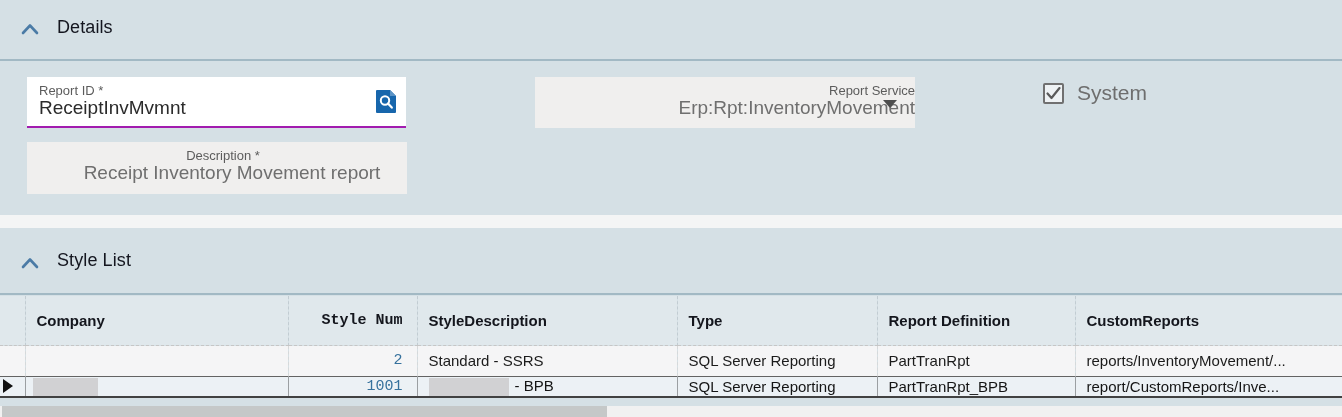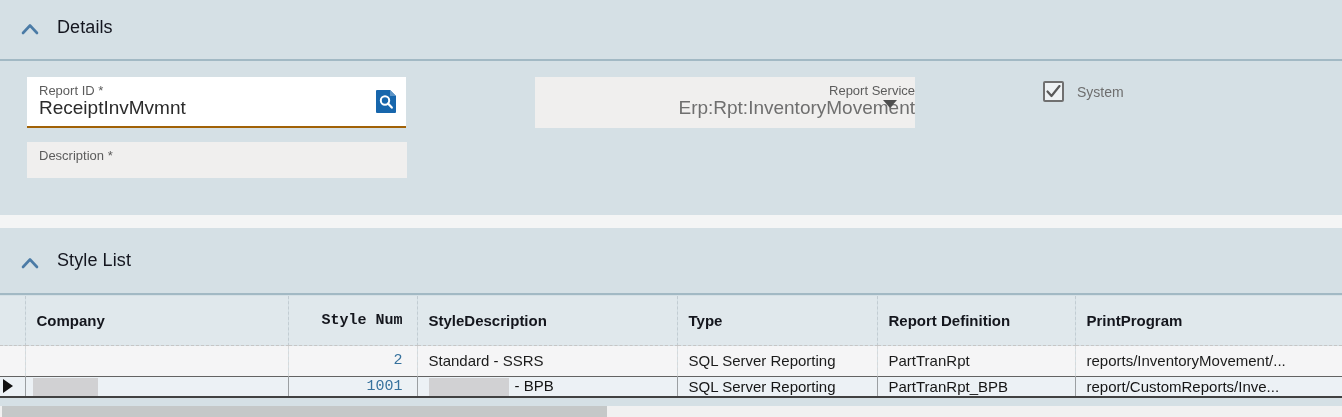--- a/index.html
+++ b/index.html
@@ -30,42 +30,42 @@
   
   .field { position:absolute; height:51px; }
   .field .f-label {
     display:block; font-size:13px; color:#5c5c5c;
     padding:6px 0 0 12px; line-height:15px;
   }
   .field .f-value {
     display:block; font-size:19px; color:#2b2b2b;
     padding:1px 0 0 12px; line-height:18px; white-space:nowrap;
   }
-  .field-editable { background:#ffffff; border-bottom:2px solid #a16207; }
+  .field-editable { background:#ffffff; border-bottom:2px solid #a21caf; }
   .field-disabled { background:#f0efee; }
   .field-disabled .f-value { color:#6f6f6f;padding-left:30px; }
 
   .field-report-id   { left:27px;  top:77px;  width:379px; }
-  .field-description { left:27px;  top:142px; width:380px; height:36px; }
+  .field-description { left:27px;  top:142px; width:380px; height:52px;text-align:center; }
   .field-service     { left:535px; top:77px;  width:380px;text-align:right; }
 
   .search-btn { position:absolute; right:10px; top:13px; width:20px; height:23px; cursor:pointer; }
   .caret-down {
     position:absolute; right:18px; top:23px; width:0; height:0;
     border-left:7px solid transparent; border-right:7px solid transparent;
     border-top:8px solid #4e4e4e;
   }
 
   
   .cb-wrap { position:absolute; left:1043px; top:81px; display:flex; align-items:center; }
   .cb-box {
     width:21px; height:21px; border:2px solid #707070; border-radius:2px;
     background:#eef2f4; display:flex; align-items:center; justify-content:center;
   }
-  .cb-label { font-size:14px; color:#6e6e6e; margin-left:13px; }
+  .cb-label { font-size:21px; color:#6e6e6e; margin-left:13px; }
 
   
   .grid { position:absolute; left:0; top:296px; width:1342px;
           border-collapse:collapse; table-layout:fixed; font-size:15px; }
   .grid th, .grid td { overflow:hidden; white-space:nowrap; text-overflow:clip; }
   .grid thead th {
     height:49px; background:#e0e8ec; text-align:left;
     font-size:15px; font-weight:700; color:#14161d;
     padding:0 0 0 11px; vertical-align:middle;
     border-right:1px dashed #c2ccd2; border-bottom:1px dashed #c6c6c6;
@@ -137,20 +137,21 @@
       <span class="cb-box">
         <svg width="15" height="13" viewBox="0 0 15 13">
             <polyline points="1.5,6.5 5.5,11 13.5,1" fill="none" stroke="#5a5a5a" stroke-width="2.2" stroke-linecap="round" stroke-linejoin="round"></polyline>
           </svg>
       </span>
       <span class="cb-label">System</span>
     </div>
 
     <div class="field field-disabled field-description">
       <span class="f-label">Description *</span>
+      <span class="f-value">Receipt Inventory Movement report</span>
     </div>
   </section>
 
   <div class="section-gap"></div>
 
   <section>
     <span class="chevron" style="top:255px">
       <svg width="18" height="12" viewBox="0 0 18 12">
           <polyline points="2,10 9,2.5 16,10" fill="none" stroke="#4b7ba6" stroke-width="2.6" stroke-linecap="round" stroke-linejoin="round"></polyline>
         </svg>
@@ -169,21 +170,21 @@
           <col style="width:267px">
       </colgroup>
       <thead>
         <tr>
           <th class="gutter"></th>
           <th>Company</th>
           <th class="num">Style Num</th>
           <th>StyleDescription</th>
           <th>Type</th>
           <th>Report Definition</th>
-          <th>PrintProgram</th>
+          <th>CustomReports</th>
         </tr>
       </thead>
       <tbody>
         <tr class="row-plain">
           <td class="gutter"></td>
           <td></td>
           <td class="num"><span class="num-link">2</span></td>
           <td>Standard - SSRS</td>
           <td>SQL Server Reporting</td>
           <td>PartTranRpt</td>

